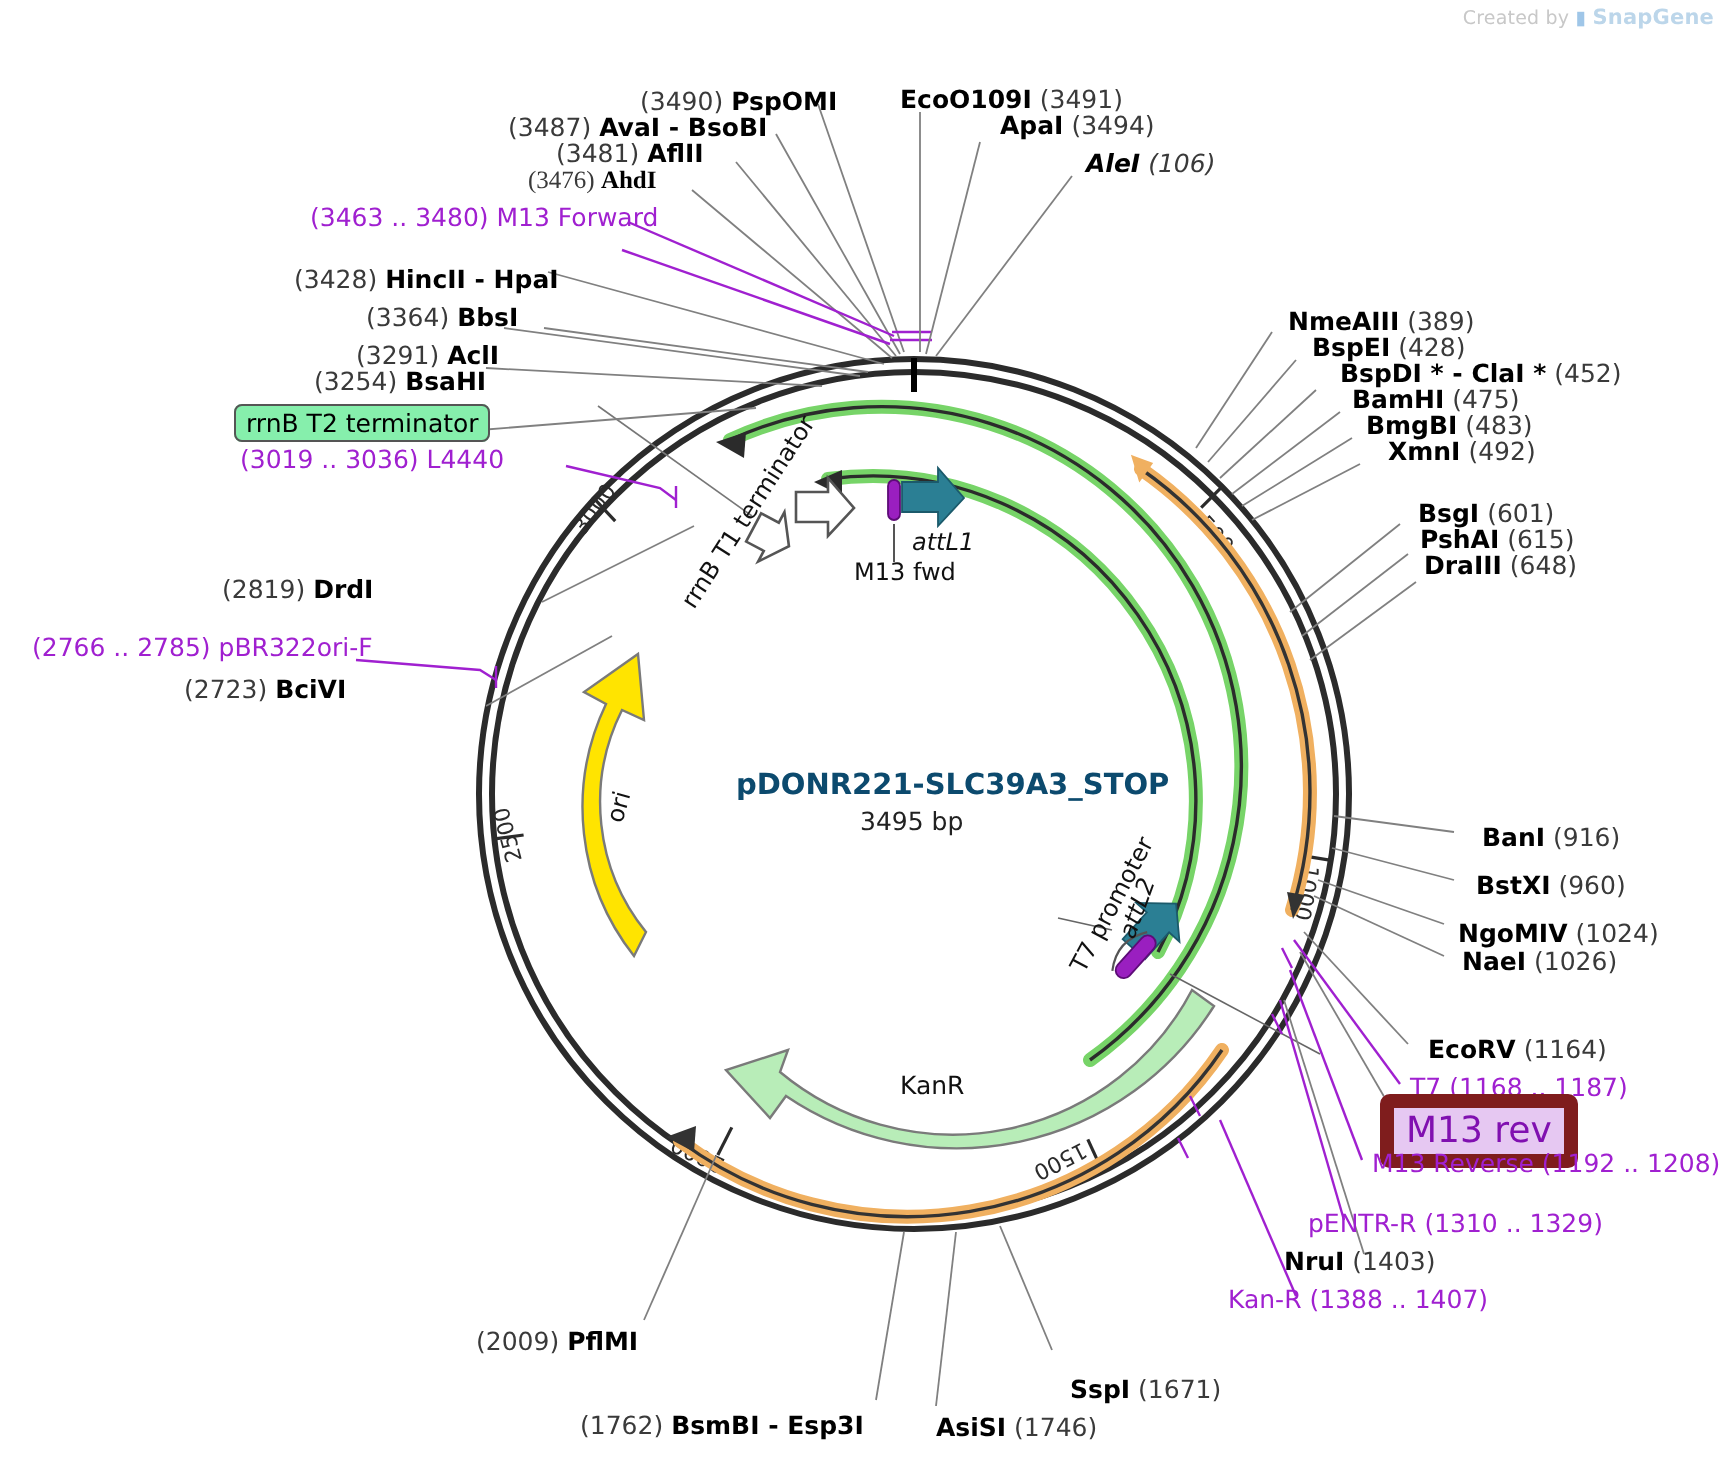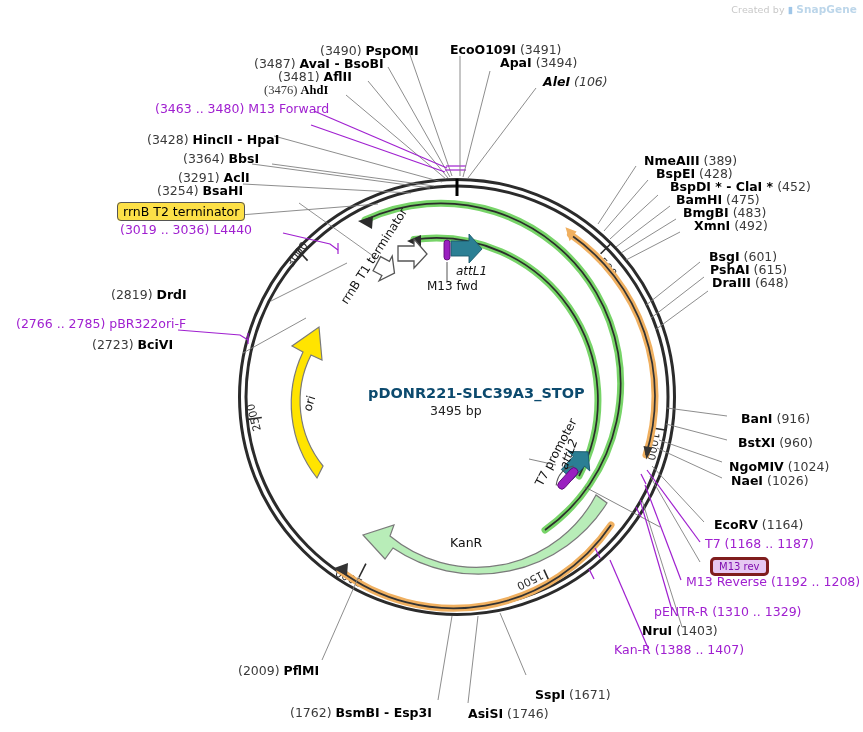--- a/index.html
+++ b/index.html
@@ -11,25 +11,25 @@
   #stage{position:absolute;left:0;top:0;width:863px;height:732px;}
   svg#map{position:absolute;left:0;top:0;width:863px;height:732px;}
 
   .lbl{position:absolute;white-space:nowrap;line-height:1;}
   .enz{font-size:12.5px;color:#000;}
   .enz b{font-weight:bold;}
   .pos{color:#3a3a3a;font-weight:normal;}
   .feat{font-size:12.5px;color:#a020d0;}
   .boxed{
     font-size:12.5px;color:#000;border:1px solid #555;border-radius:4px;
-    padding:1px 5px;background:#fde047;
+    padding:1px 5px;background:#86efac;
   }
   .m13revbox{
-    font-size:10px;color:#8010b0;border:3px solid #7f1d1d;border-radius:5px;
-    padding:1px 6px;background:#e6c8f2;margin-left:20px;
+    font-size:18px;color:#8010b0;border:7px solid #7f1d1d;border-radius:5px;
+    padding:1px 6px;background:#e6c8f2;
   }
   .ctr-title{position:absolute;font-size:14.5px;font-weight:bold;color:#0c4a6e;white-space:nowrap;}
   .ctr-sub{position:absolute;font-size:12.5px;color:#222;white-space:nowrap;}
   .watermark{
     position:absolute;right:6px;top:3px;font-size:9.5px;color:#c8c8c8;
     white-space:nowrap;letter-spacing:.1px;
   }
   .wm-brand{color:#bcd6ea;font-weight:bold;font-size:10.5px;}
   .wm-tick{display:inline-block;color:#9fc6e8;}
 </style>

